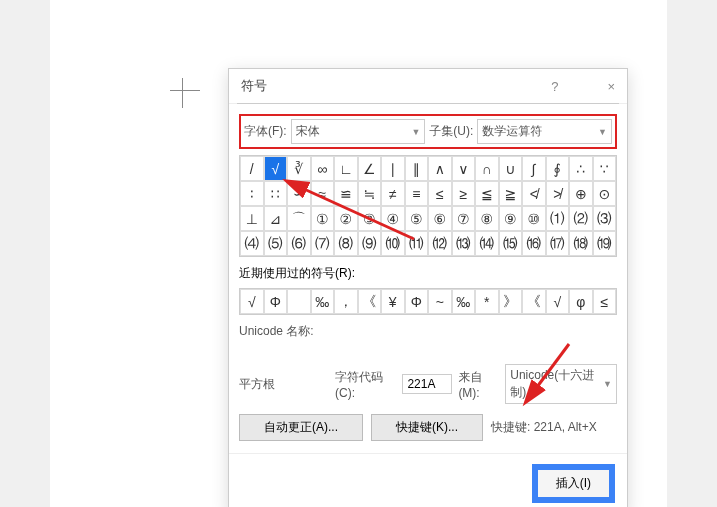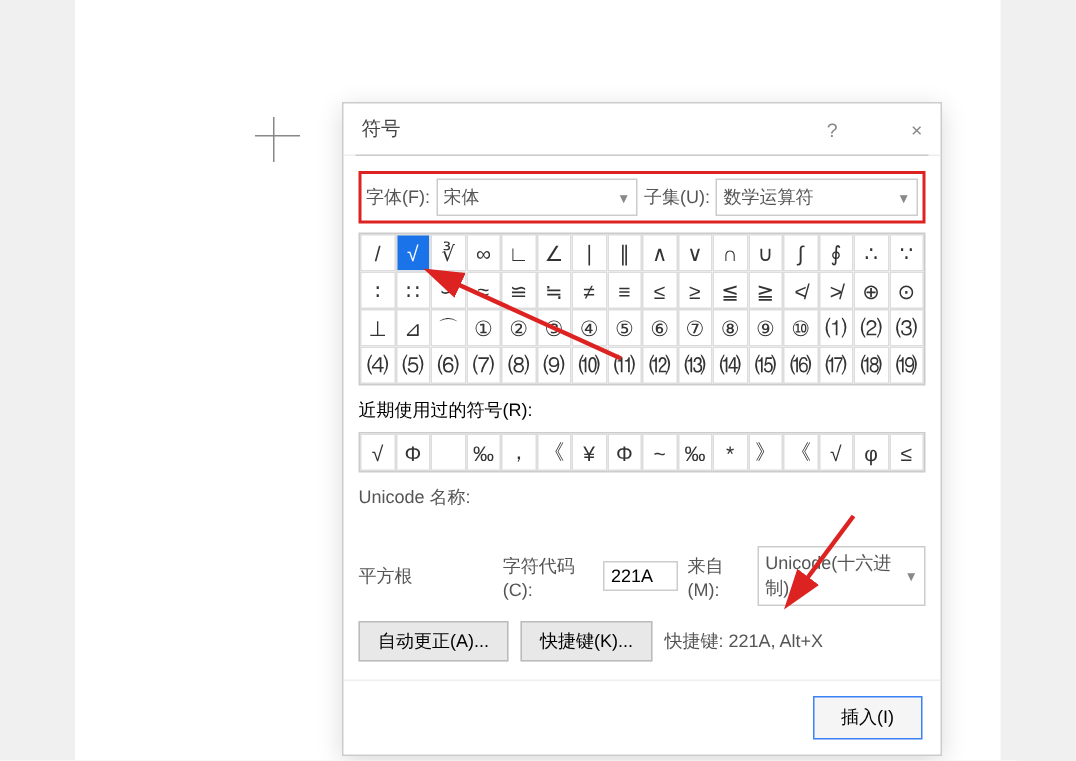--- a/index.html
+++ b/index.html
@@ -31,23 +31,23 @@
     .cell.selected { background:#1a73e8; color:#fff;}
     .recent-label { font-size:12px; color:#000000; margin-top:8px;}
     .recent-grid { grid-template-columns: repeat(16, 1fr); grid-template-rows: 25px;}
     .rcell { border:0.5px solid #ddd; display:flex; align-items:center; justify-content:center; font-size:14px; color:#333; cursor:pointer;}
     .uname { display:flex; font-size:12px; color:#555; margin-top:8px; flex-direction:column; gap:24px;}
     .coderow { display:flex; align-items:center; gap:6px; font-size:12px; color:#555;}
     .coderow input { width:50px; padding:2px 4px; border:1px solid #ccc; font-size:12px;}
     .coderow .sel2 { border:1px solid #ccc; padding:2px 4px; display:flex; align-items:center; gap:4px; background:#fff;}
     .coderow .dd { font-size:9px; color:#888;}
     .btnrow { display:flex; gap:8px; margin-top:10px; align-items:center; font-size:12px; color:#555;}
-    .btn2 { background:#e8e8e8; border:1px solid #bbb; padding:4px 12px; cursor:pointer; font-size:12px;}
+    .btn2 { background:#e8e8e8; border:1px solid #bbb; padding:4px 24px; cursor:pointer; font-size:12px;}
     .footer { display:flex; justify-content:flex-end; gap:10px; padding:10px 12px; border-top:1px solid #eee;}
-    .footer .fbtn { padding:5px 18px; border:1px solid #3b82f6; background:#f5f5f5; cursor:pointer; font-size:12px;}
+    .footer .fbtn { padding:5px 18px; border:6px solid #3b82f6; background:#f5f5f5; cursor:pointer; font-size:12px;}
     .arrow { position:absolute; pointer-events:none;}
     .arrow svg { overflow:visible;}
   </style>
 </head>
 <body>
 
 <div class="doc-bg">
   <div class="cursor-mark"></div>
   <div class="dialog">
     <div class="titlebar">

